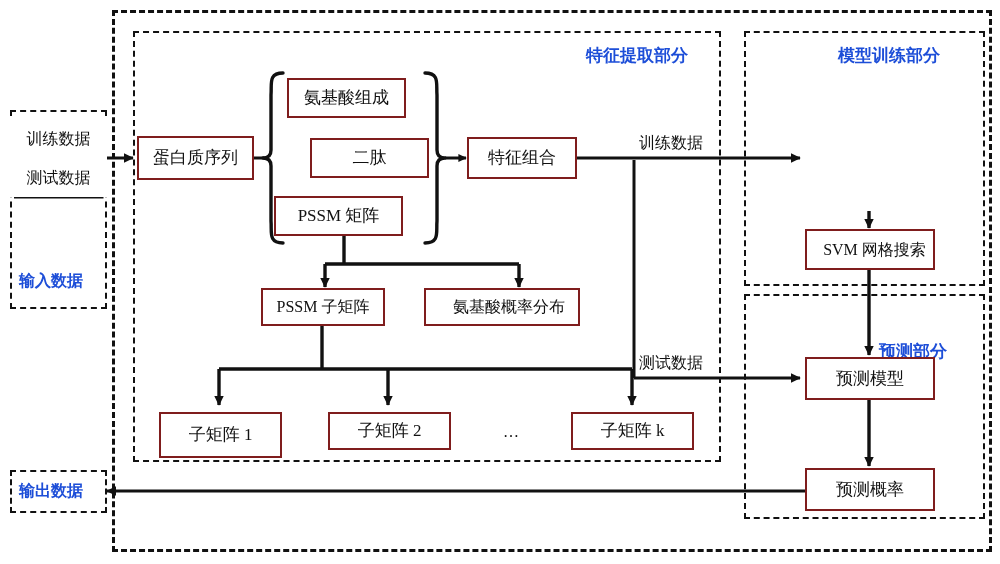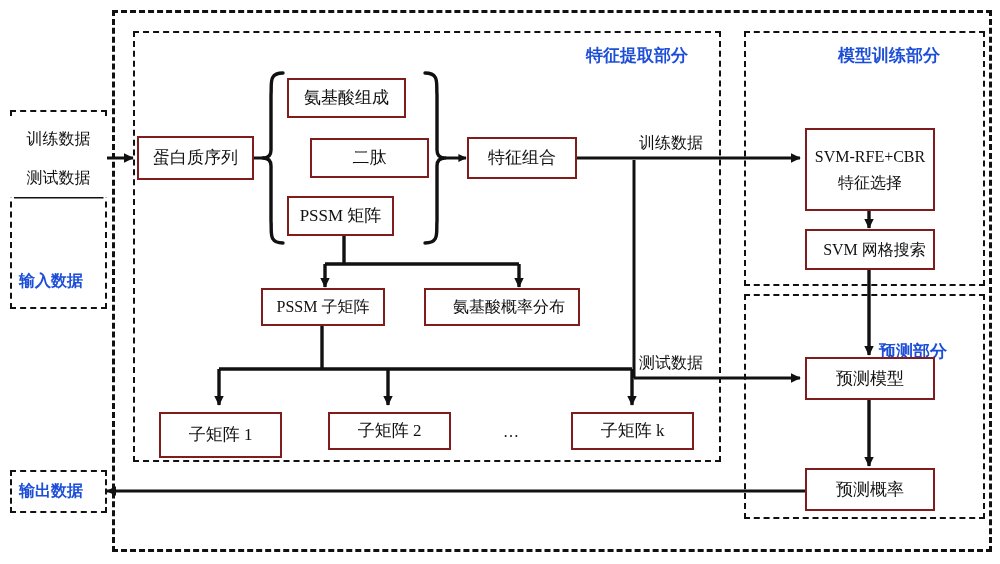--- a/index.html
+++ b/index.html
@@ -106,21 +106,21 @@
   </div>
 
   <div class="node fs17" style="left:287px;top:78px;width:119px;height:40px;">
     <span>氨基酸组成</span>
   </div>
 
   <div class="node fs17" style="left:287px;top:138px;width:119px;height:40px;margin-left:23px;">
     <span>二肽</span>
   </div>
 
-  <div class="node fs17" style="left:287px;top:196px;width:107px;height:40px;">
+  <div class="node fs17" style="left:274px;top:196px;width:129px;height:40px;">
     <span>PSSM 矩阵</span>
   </div>
 
   <div class="node fs17" style="left:467px;top:137px;width:110px;height:42px;">
     <span>特征组合</span>
   </div>
 
   <div class="node fs16" style="left:261px;top:288px;width:124px;height:38px;">
     <span>PSSM 子矩阵</span>
   </div>
@@ -136,24 +136,20 @@
   <div class="node fs17" style="left:328px;top:412px;width:123px;height:38px;">
     <span>子矩阵 2</span>
   </div>
 
   <div class="ellipsis fs16" style="left:503px;top:423px;">…</div>
 
   <div class="node fs17" style="left:571px;top:412px;width:123px;height:38px;">
     <span>子矩阵 k</span>
   </div>
 
-  <div class="node two-line" style="left:805px;top:128px;width:130px;height:83px;">
-    <span class="fs16">SVM-RFE+CBR</span>
-    <span class="fs16">特征选择</span>
-  </div>
 
   <div class="node fs16" style="left:805px;top:229px;width:130px;height:41px;padding-left:9px;">
     <span>SVM 网格搜索</span>
   </div>
 
   <div class="node fs17" style="left:805px;top:357px;width:130px;height:43px;">
     <span>预测模型</span>
   </div>
 
   <div class="node fs17" style="left:805px;top:468px;width:130px;height:43px;">

